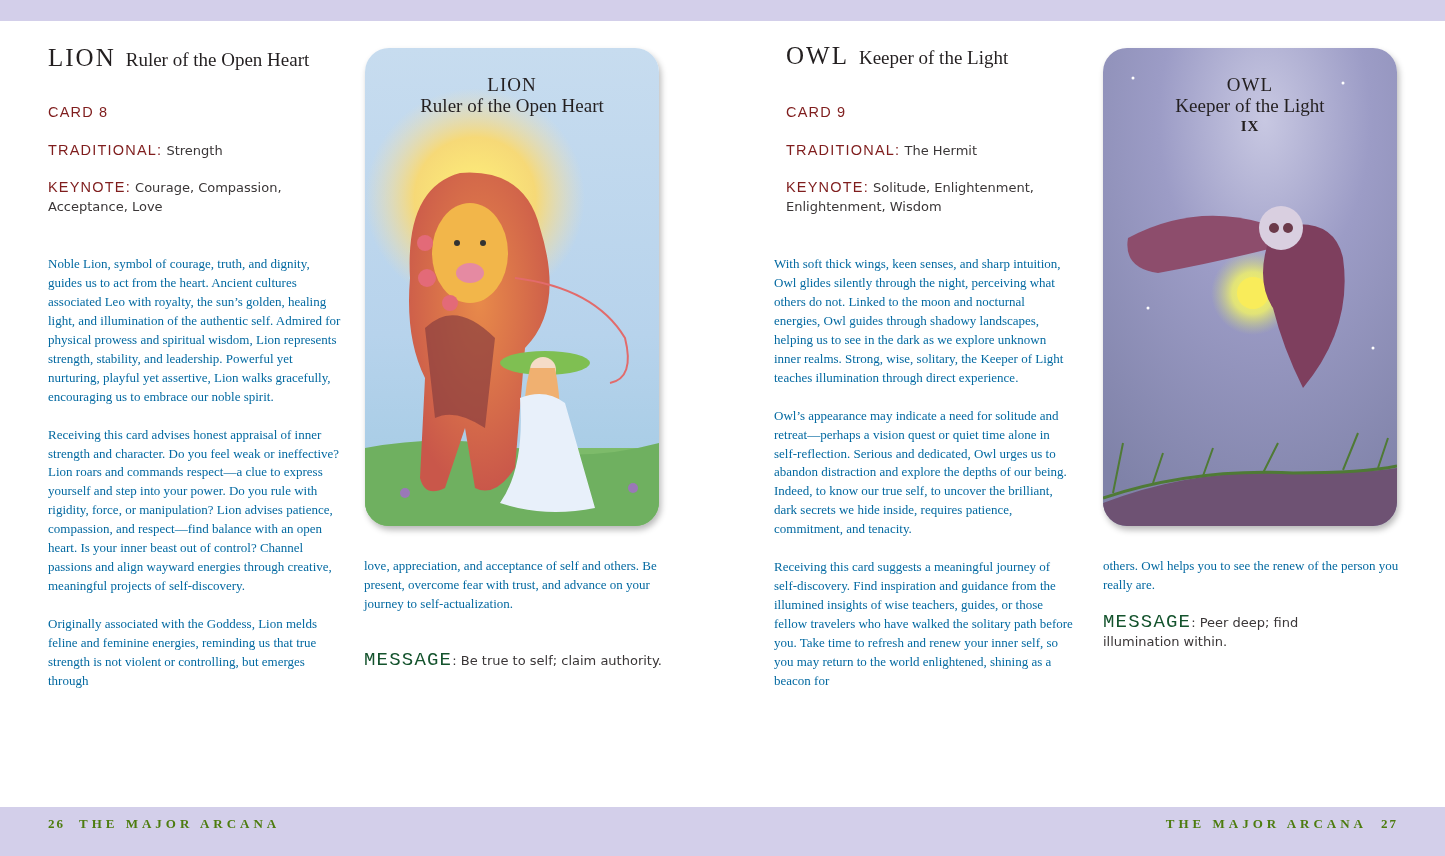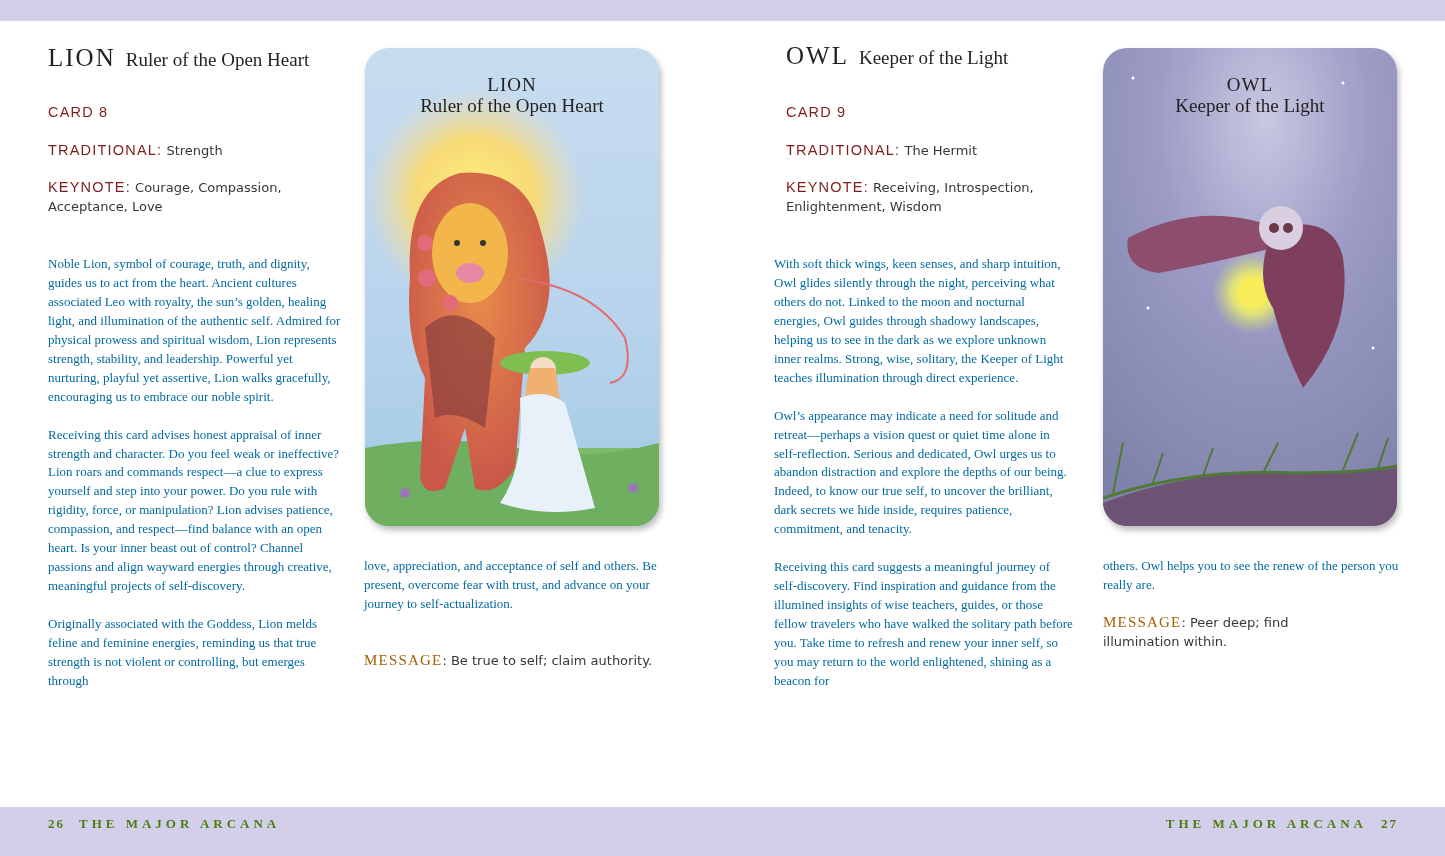--- a/index.html
+++ b/index.html
@@ -25,21 +25,21 @@
   .heading .subtitle { font-size: 19px; margin-left: 10px; }
 
   .meta { position: absolute; font-family: "DejaVu Sans", "Liberation Sans", sans-serif; font-size: 13px; color: #3a3637; line-height: 19px; }
   .meta .label { font-family: "Liberation Sans", sans-serif; font-size: 14.5px; letter-spacing: 1.2px; color: #7f1d1d; }
 
   .body-col { position: absolute; font-size: 13px; line-height: 18.95px; color: #0369a1; }
   .body-col p { margin-bottom: 18.95px; }
   .body-col p:last-child { margin-bottom: 0; }
 
   .message { position: absolute; font-family: "DejaVu Sans", sans-serif; font-size: 13px; line-height: 19px; color: #3a3637; }
-  .message .label { font-family: Liberation Serif, serif; font-size: 15px; letter-spacing: 1.2px; color: #a16207; }
+  .message .label { font-family: Liberation Mono, monospace; font-size: 19px; letter-spacing: 1.2px; color: #14532d; }
 
   .card { position: absolute; border-radius: 24px; overflow: hidden; box-shadow: 2px 4px 6px rgba(0,0,0,0.28); }
   .card-title { position: absolute; left: 0; right: 0; top: 26px; text-align: center; color: #231f20; line-height: 21px; }
   .card-title .c-name { font-size: 19px; letter-spacing: 1px; display: block; }
   .card-title .c-sub { font-size: 19px; display: block; }
   .card-title .c-num { font-size: 15px; font-weight: bold; letter-spacing: 1px; display: block; }
   .card svg { position: absolute; left: 0; top: 0; }
 </style>
 </head>
 <body>
@@ -138,21 +138,21 @@
 
   <div class="meta" style="left:64px; top:103px;">
     <span class="label">CARD 9</span>
   </div>
   <div class="meta" style="left:64px; top:141px;">
     <span class="label">TRADITIONAL:</span>
     <span>The Hermit</span>
   </div>
   <div class="meta" style="left:64px; top:178px;">
     <span class="label">KEYNOTE:</span>
-    <span>Receiving, Introspection,</span><br>
+    <span>Solitude, Enlightenment,</span><br>
     <span>Enlightenment, Wisdom</span>
   </div>
 
   <div class="body-col" style="left:52px; top:255px; width:300px;">
     <p>With soft thick wings, keen senses, and sharp intuition, Owl glides silently through the night, perceiving what others do not. Linked to the moon and nocturnal energies, Owl guides through shadowy landscapes, helping us to see in the dark as we explore unknown inner realms. Strong, wise, solitary, the Keeper of Light teaches illumination through direct experience.</p>
     <p>Owl’s appearance may indicate a need for solitude and retreat—perhaps a vision quest or quiet time alone in self-reflection. Serious and dedicated, Owl urges us to abandon distraction and explore the depths of our being. Indeed, to know our true self, to uncover the brilliant, dark secrets we hide inside, requires patience, commitment, and tenacity.</p>
     <p>Receiving this card suggests a meaningful journey of self-discovery. Find inspiration and guidance from the illumined insights of wise teachers, guides, or those fellow travelers who have walked the solitary path before you. Take time to refresh and renew your inner self, so you may return to the world enlightened, shining as a beacon for</p>
   </div>
 
   <div class="card" style="left:381px; top:48px; width:294px; height:478px;">
@@ -187,20 +187,21 @@
       <circle cx="171" cy="180" r="5" fill="#6b3a4a"></circle>
       <circle cx="185" cy="180" r="5" fill="#6b3a4a"></circle>
 
       <path d="M0 455 Q90 420 190 425 Q260 425 294 420 L294 478 L0 478 Z" fill="#6e5273"></path>
       <path d="M0 450 Q90 420 190 425 Q260 425 294 418" stroke="#4f7a35" stroke-width="3" fill="none"></path>
       <path d="M10 445 L20 395 M50 435 L60 405 M100 428 L110 400 M160 425 L175 395 M240 422 L255 385 M275 420 L285 390" stroke="#4f7a35" stroke-width="2"></path>
     </svg>
     <div class="card-title">
       <span class="c-name">OWL</span>
       <span class="c-sub">Keeper of the Light</span>
+      <span class="c-num">IX</span>
     </div>
   </div>
 
   <div class="body-col" style="left:381px; top:557px; width:300px;">
     <p>others. Owl helps you to see the renew of the person you really are.</p>
   </div>
 
   <div class="message" style="left:381px; top:613px; width:260px;">
     <span class="label">MESSAGE</span><span>: Peer deep; find illumination within.</span>
   </div>

